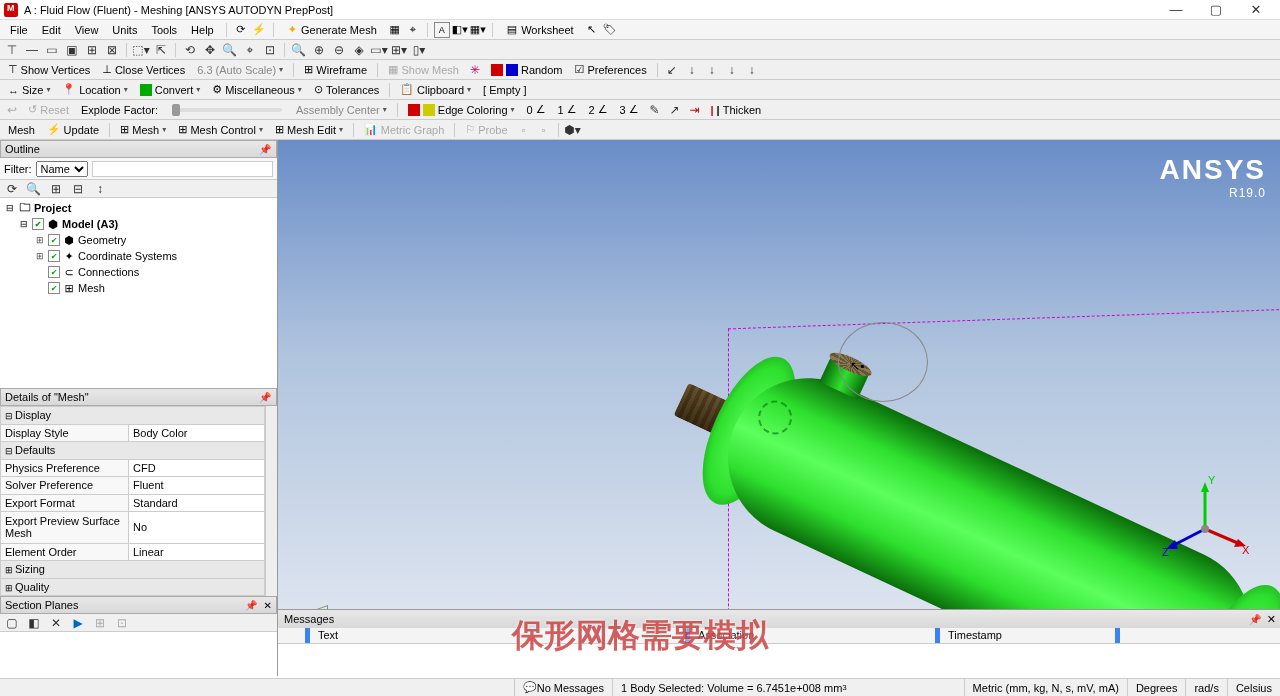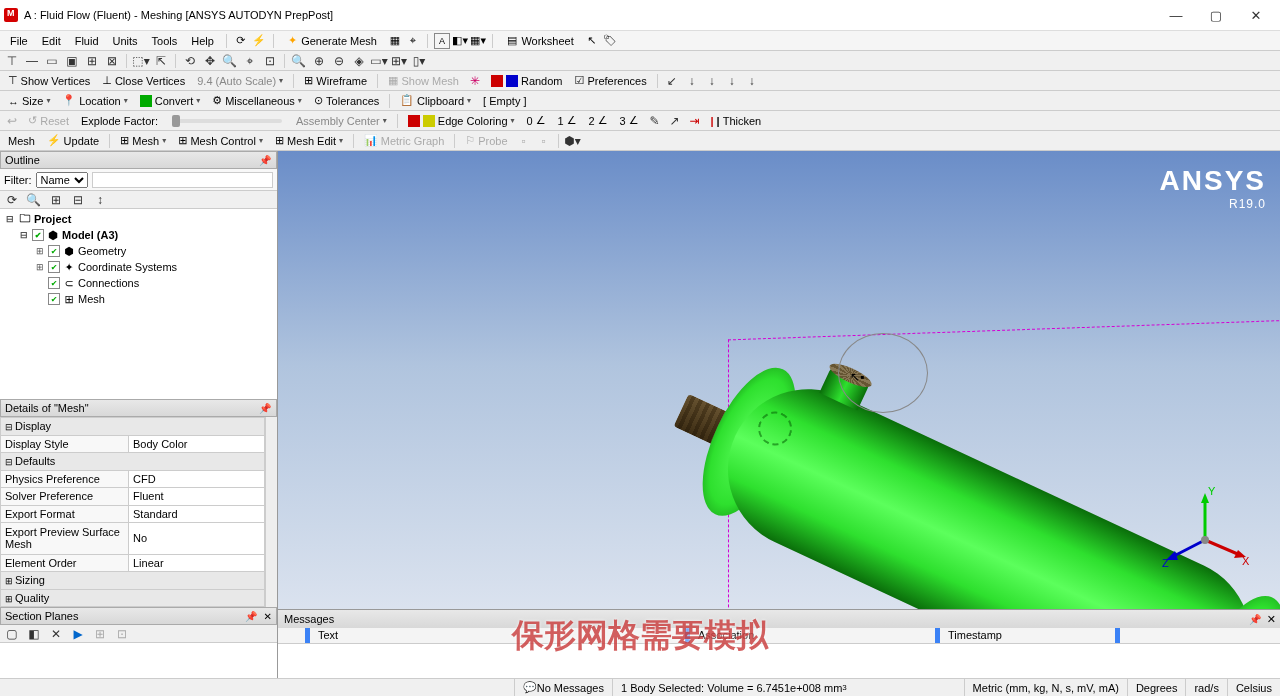--- a/index.html
+++ b/index.html
@@ -1,17 +1,17 @@
 <!DOCTYPE html>
 <html><head>
 <meta charset="utf-8">
 <style>
 * { margin:0; padding:0; box-sizing:border-box; font-family:"Segoe UI",Tahoma,sans-serif; font-size:11px; }
 html,body { width:1280px; height:696px; overflow:hidden; background:#fff; }
-.title-bar { height:31px; background:#fff; display:flex; align-items:center; padding:0 4px; border-bottom:1px solid #ddd; }
+.title-bar { height:20px; background:#fff; display:flex; align-items:center; padding:0 4px; border-bottom:1px solid #ddd; }
 .title-bar .logo { width:14px; height:14px; background:#d40000; border-radius:2px; margin-right:6px; position:relative; }
 .title-bar .logo::after { content:"M"; color:#fff; font-weight:bold; font-size:9px; position:absolute; left:3px; top:0; }
 .title-bar .title { flex:1; color:#000; }
 .title-bar .win-btn { width:40px; text-align:center; cursor:pointer; color:#333; font-size:13px; }
 .menu-bar { height:20px; background:#f5f5f5; display:flex; align-items:center; padding:0 4px; gap:2px; border-bottom:1px solid #ccc; }
 .menu-bar .menu-item { padding:2px 6px; cursor:pointer; }
 .menu-bar .sep { width:1px; height:14px; background:#ccc; margin:0 4px; }
 .menu-bar .ico { width:16px; height:16px; display:flex; align-items:center; justify-content:center; cursor:pointer; }
 .menu-bar .gen-btn { display:flex; align-items:center; padding:2px 8px; cursor:pointer; gap:4px; }
 .menu-bar .gen-btn .spark { color:#ffa500; }
@@ -98,21 +98,21 @@
   <div class="logo"></div>
   <div class="title">A : Fluid Flow (Fluent) - Meshing [ANSYS AUTODYN PrepPost]</div>
   <div class="win-btn">—</div>
   <div class="win-btn">▢</div>
   <div class="win-btn">✕</div>
 </div>
 
 <div class="menu-bar">
   <span class="menu-item">File</span>
   <span class="menu-item">Edit</span>
-  <span class="menu-item">Fluid</span>
+  <span class="menu-item">View</span>
   <span class="menu-item">Units</span>
   <span class="menu-item">Tools</span>
   <span class="menu-item">Help</span>
   <span class="sep"></span>
   <span class="ico">⟳</span>
   <span class="ico">⚡</span>
   <span class="sep"></span>
   <span class="gen-btn">
       <span class="spark">✦</span>
       <span>Generate Mesh</span>
@@ -152,21 +152,21 @@
   <span class="tb-ico">◈</span>
   <span class="tb-ico">▭▾</span>
   <span class="tb-ico">⊞▾</span>
   <span class="tb-ico">▯▾</span>
 </div>
 
 <div class="toolbar-row">
   <span class="tb-btn">⊤ <span>Show Vertices</span></span>
   <span class="tb-btn">⊥ <span>Close Vertices</span></span>
   <span class="tb-btn">
-      <span style="color:#888">9.4 (Auto Scale)</span> 
+      <span style="color:#888">6.3 (Auto Scale)</span> 
       <span class="dd">▾</span>
     </span>
   <span class="tb-sep"></span>
   <span class="tb-btn">⊞ <span>Wireframe</span></span>
   <span class="tb-sep"></span>
   <span class="tb-btn disabled">▦ <span>Show Mesh</span></span>
   <span class="tb-ico" style="color:#c06">✳</span>
   <span class="tb-btn">
       <span class="color-sq cs-red"></span>
       <span class="color-sq cs-blu"></span> 

